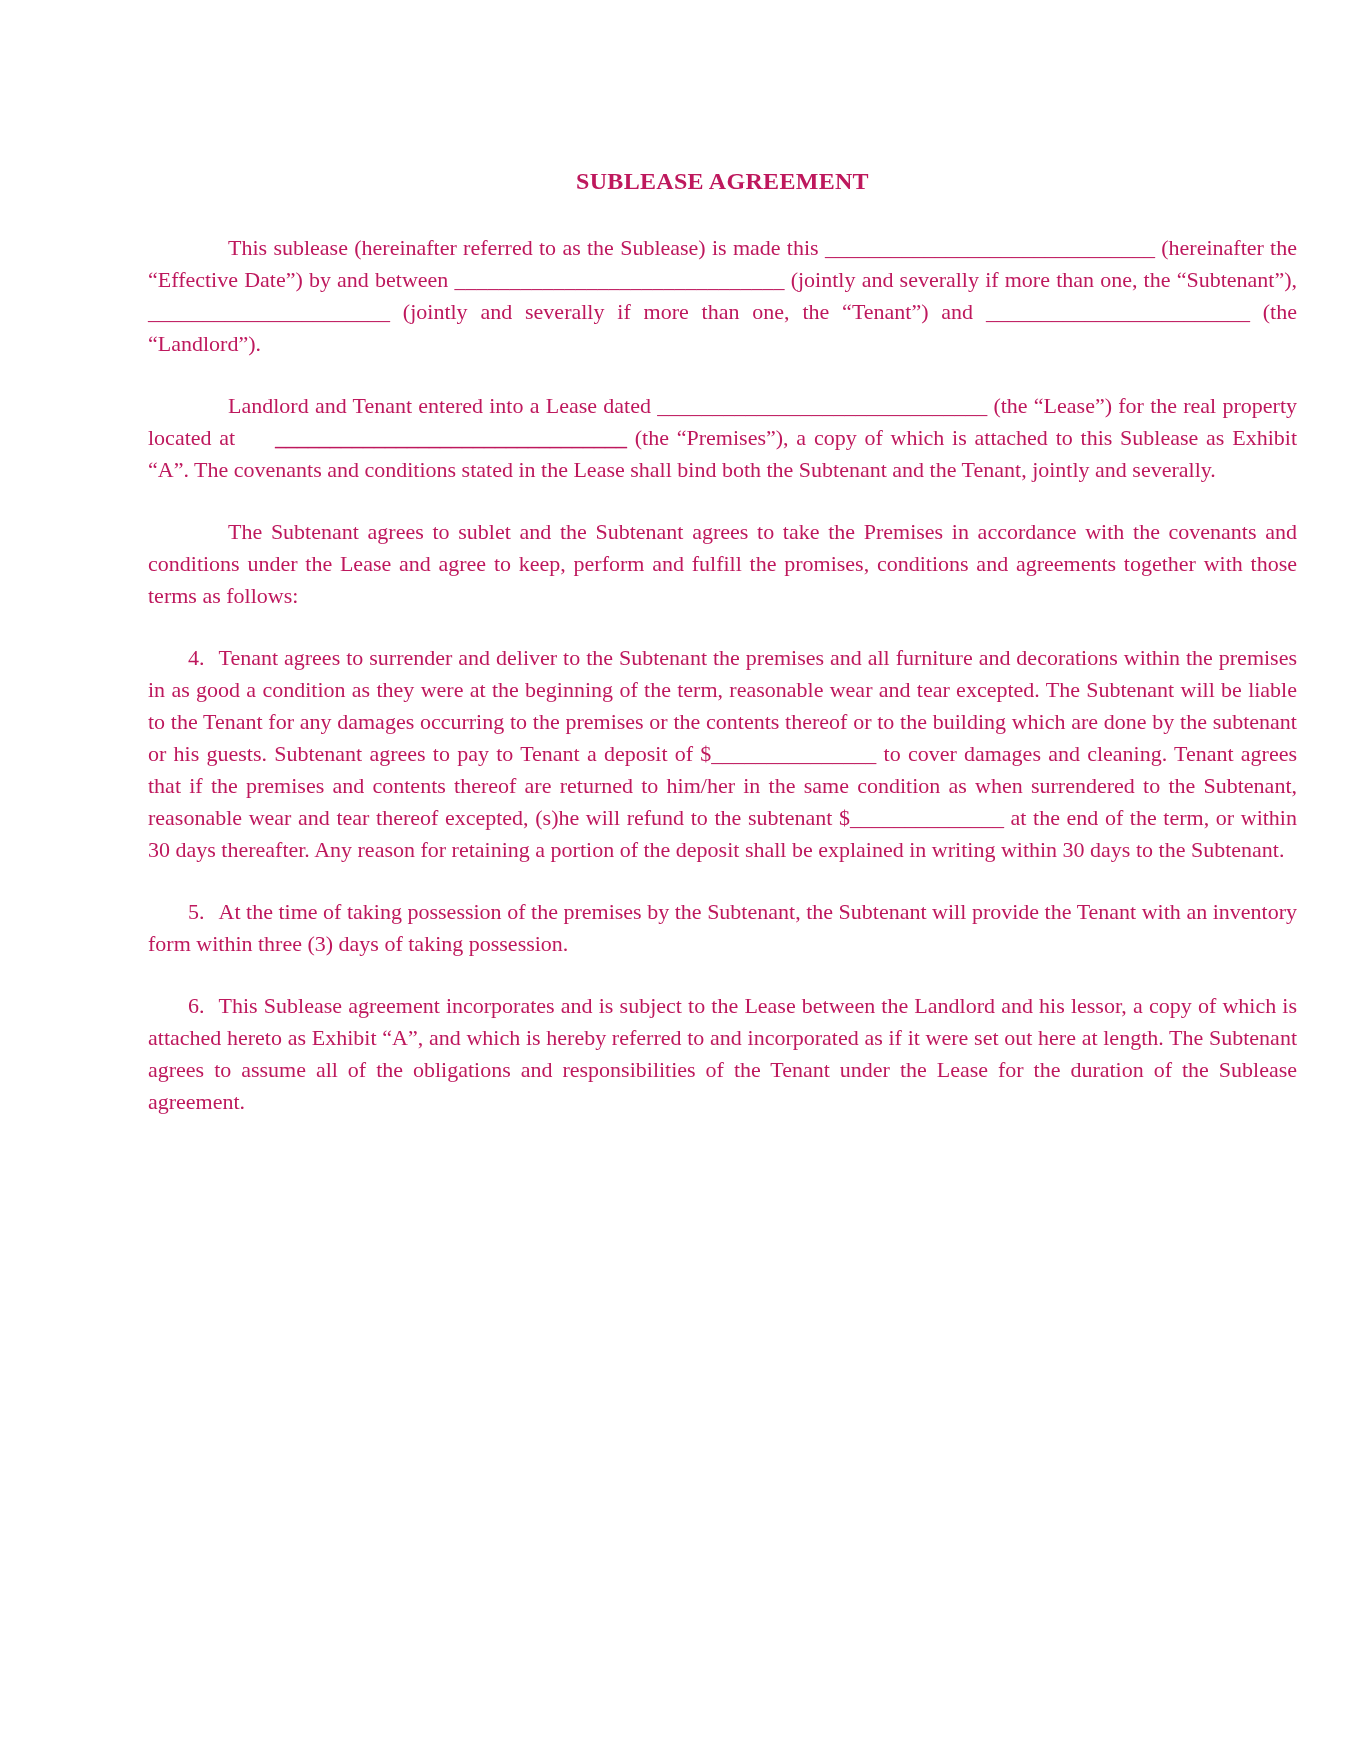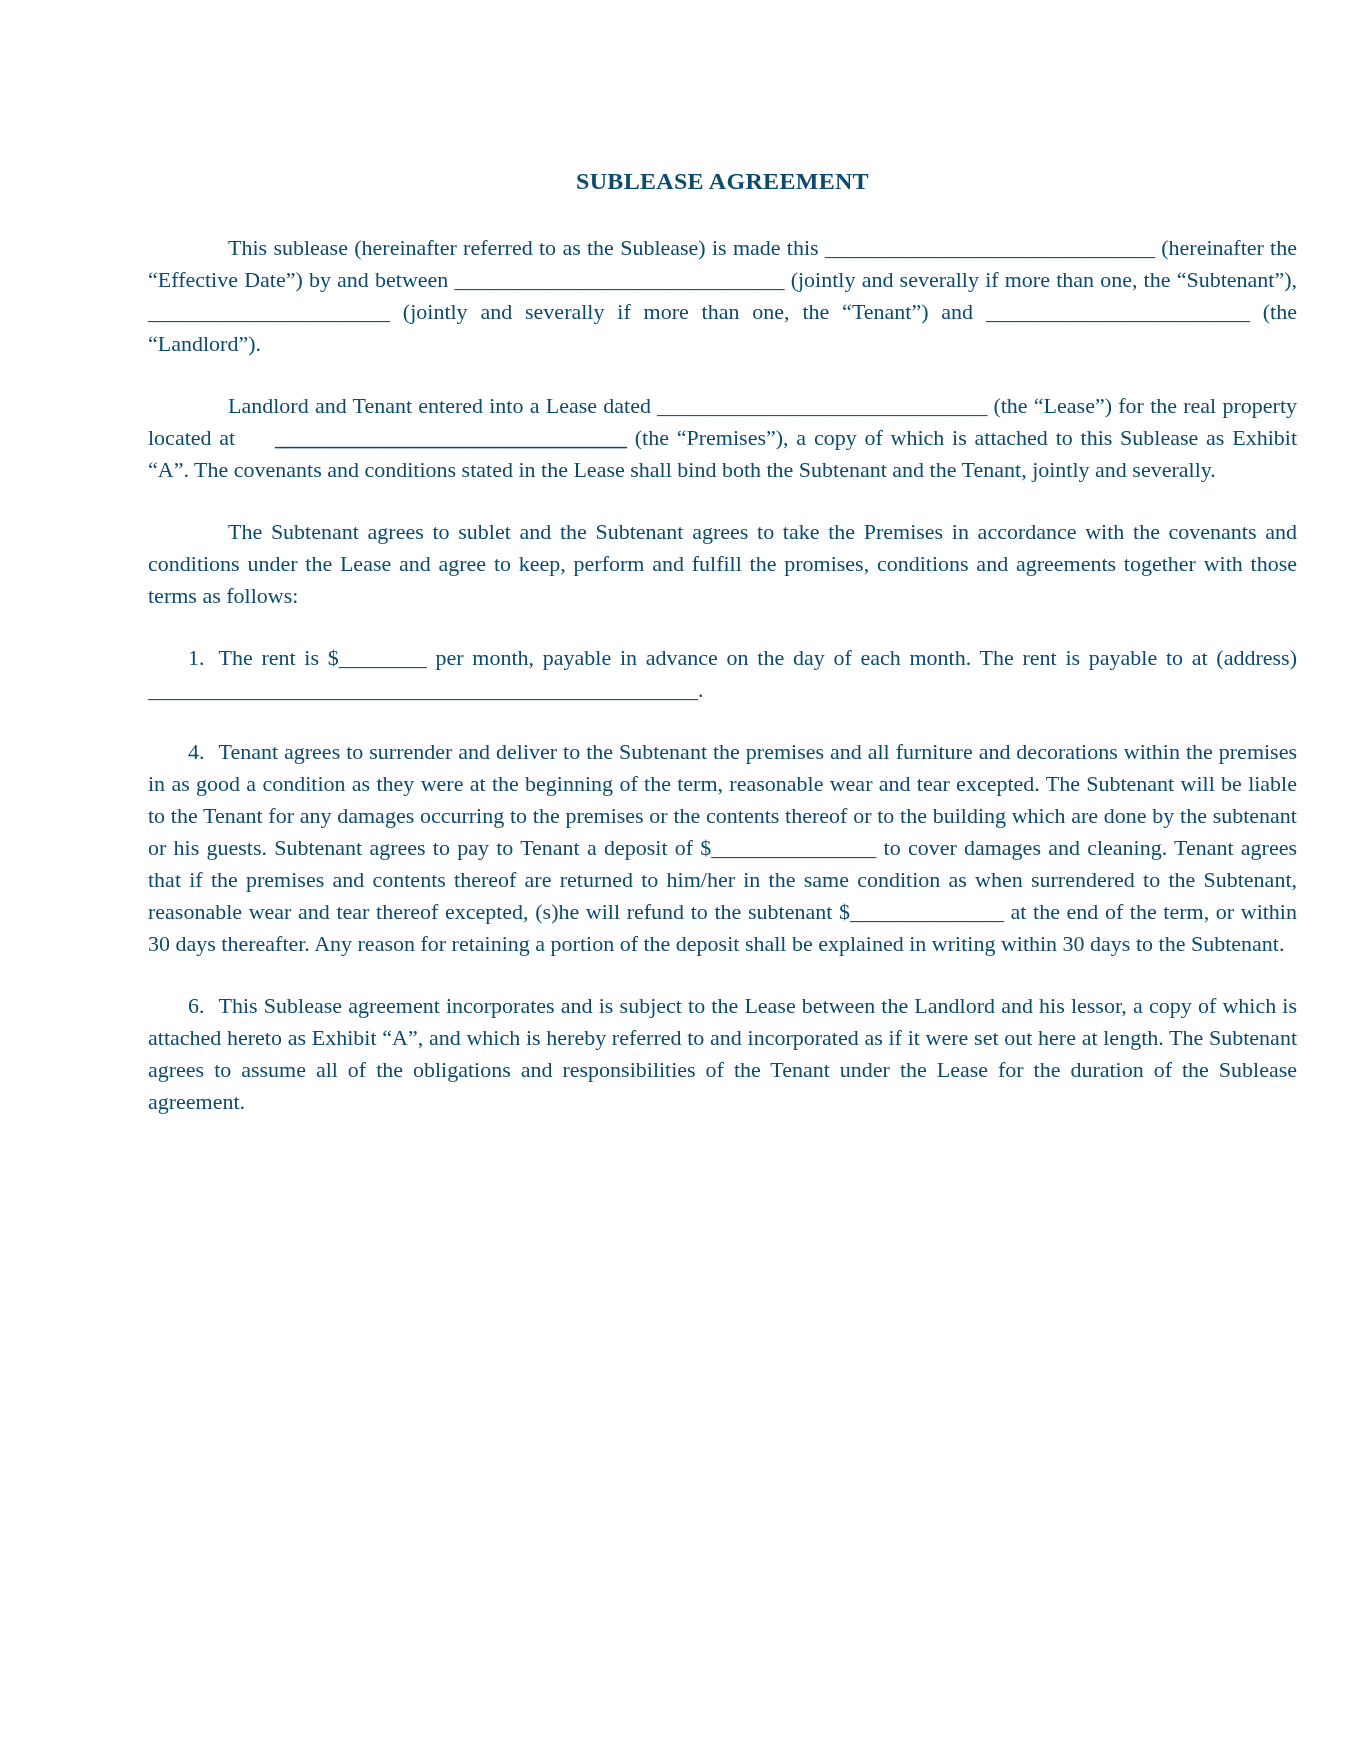--- a/index.html
+++ b/index.html
@@ -5,21 +5,21 @@
   html, body {
     margin: 0;
     padding: 0;
     background: #ffffff;
   }
   .page {
     position: relative;
     width: 1360px;
     height: 1760px;
     background: #ffffff;
-    color: #0c4a6e;
+    color: #be185d;
     font-family: "Liberation Serif", "DejaVu Serif", serif;
     box-sizing: border-box;
     padding: 166px 63px 0 148px;
     overflow: hidden;
   }
   h1.doc-title {
     font-size: 24px;
     line-height: 30px;
     font-weight: bold;
     text-align: center;
@@ -43,17 +43,17 @@
 </style>
 </head>
 <body>
 
 <main class="page">
   <h1 class="doc-title">SUBLEASE AGREEMENT</h1>
   <section>
       <p class="para indent"><span>This sublease (hereinafter referred to as the Sublease) is made this </span><span class="blank">______________________________</span><span> (hereinafter the “Effective Date”) by and between </span><span class="blank">______________________________</span><span> (jointly and severally if more than one, the “Subtenant”), </span><span class="blank">______________________</span><span> (jointly and severally if more than one, the “Tenant”) and </span><span class="blank">________________________</span><span> (the “Landlord”).</span></p>
       <p class="para indent"><span>Landlord and Tenant entered into a Lease dated </span><span class="blank">______________________________</span><span> (the “Lease”) for the real property located at </span><span class="blank bold">________________________________</span><span> (the “Premises”), a copy of which is attached to this Sublease as Exhibit “A”. The covenants and conditions stated in the Lease shall bind both the Subtenant and the Tenant, jointly and severally.</span></p>
       <p class="para indent"><span>The Subtenant agrees to sublet and the Subtenant agrees to take the Premises in accordance with the covenants and conditions under the Lease and agree to keep, perform and fulfill the promises, conditions and agreements together with those terms as follows:</span></p>
-      <p class="para numbered"><span class="num">1.</span><span>The rent is $</span><span class="blank">________</span><span> per month, payable in advance on the day of each month. The rent is payable to at (address) </span><span class="blank">__________________________________________________</span><span>.</span></p>
       <p class="para numbered"><span class="num">4.</span><span>Tenant agrees to surrender and deliver to the Subtenant the premises and all furniture and decorations within the premises in as good a condition as they were at the beginning of the term, reasonable wear and tear excepted. The Subtenant will be liable to the Tenant for any damages occurring to the premises or the contents thereof or to the building which are done by the subtenant or his guests. Subtenant agrees to pay to Tenant a deposit of $</span><span class="blank">_______________</span><span> to cover damages and cleaning. Tenant agrees that if the premises and contents thereof are returned to him/her in the same condition as when surrendered to the Subtenant, reasonable wear and tear thereof excepted, (s)he will refund to the subtenant $</span><span class="blank">______________</span><span> at the end of the term, or within 30 days thereafter. Any reason for retaining a portion of the deposit shall be explained in writing within 30 days to the Subtenant.</span></p>
+      <p class="para numbered"><span class="num">5.</span><span>At the time of taking possession of the premises by the Subtenant, the Subtenant will provide the Tenant with an inventory form within three (3) days of taking possession.</span></p>
       <p class="para numbered"><span class="num">6.</span><span>This Sublease agreement incorporates and is subject to the Lease between the Landlord and his lessor, a copy of which is attached hereto as Exhibit “A”, and which is hereby referred to and incorporated as if it were set out here at length. The Subtenant agrees to assume all of the obligations and responsibilities of the Tenant under the Lease for the duration of the Sublease agreement.</span></p>
     </section>
 </main>
 
 </body></html>

